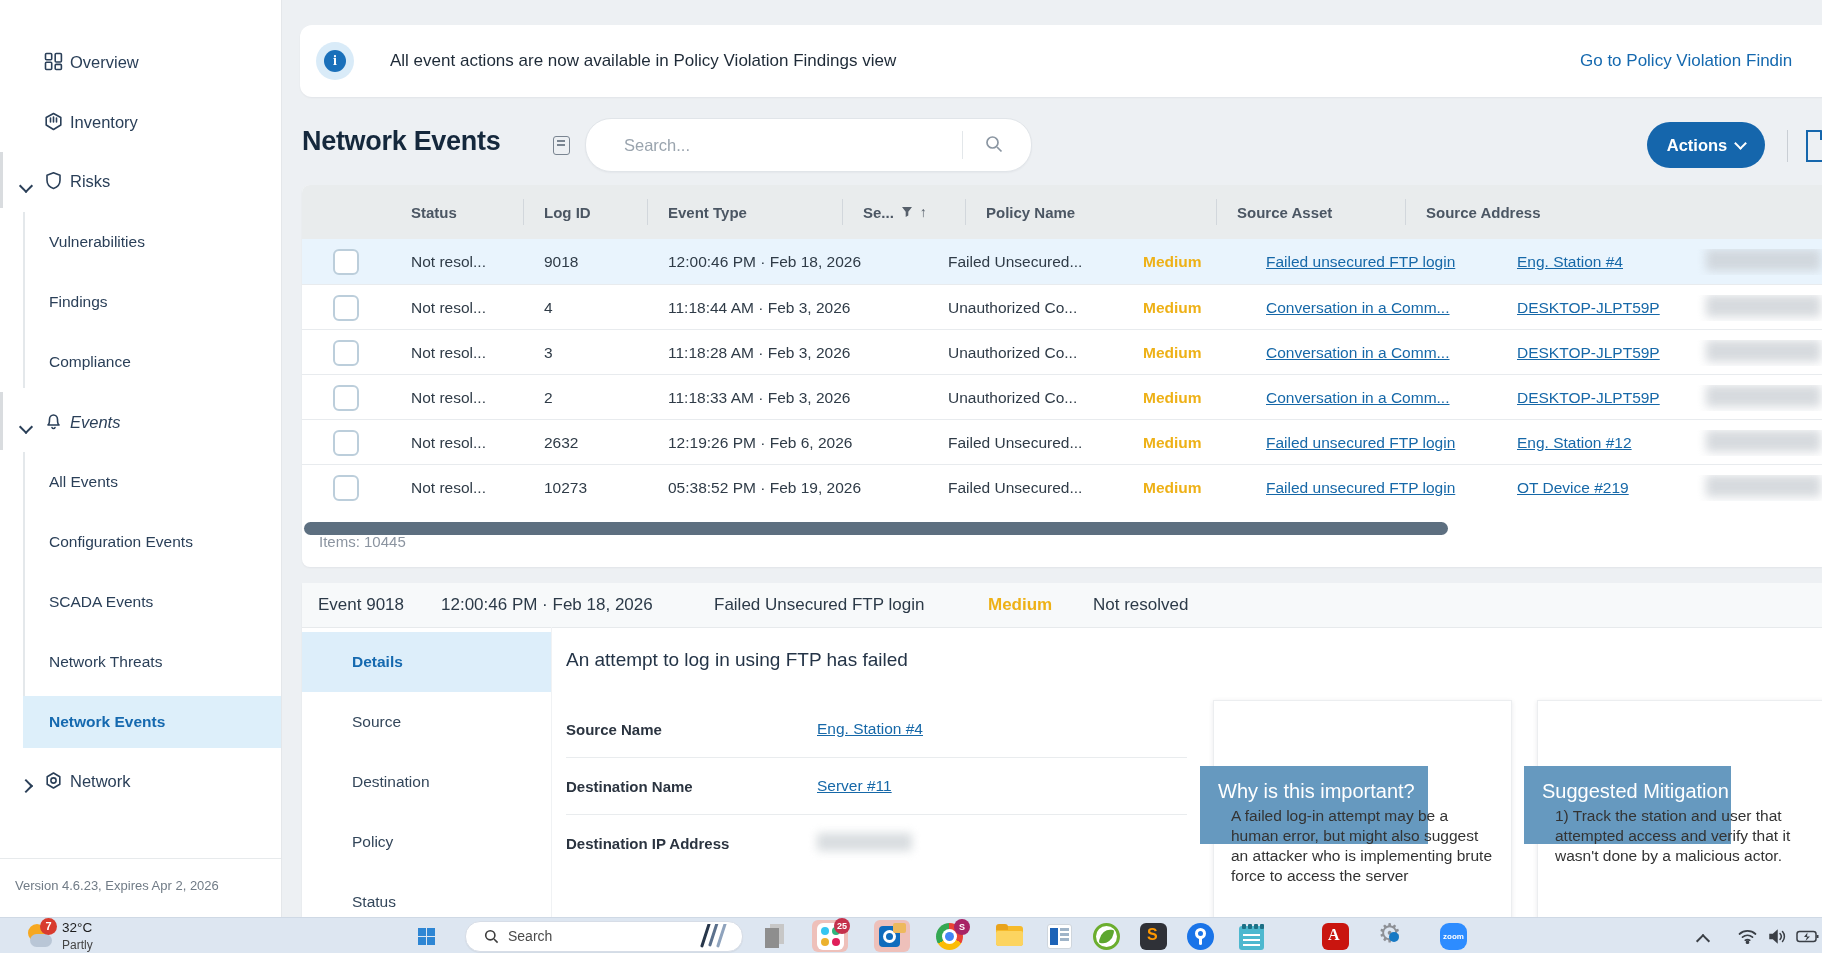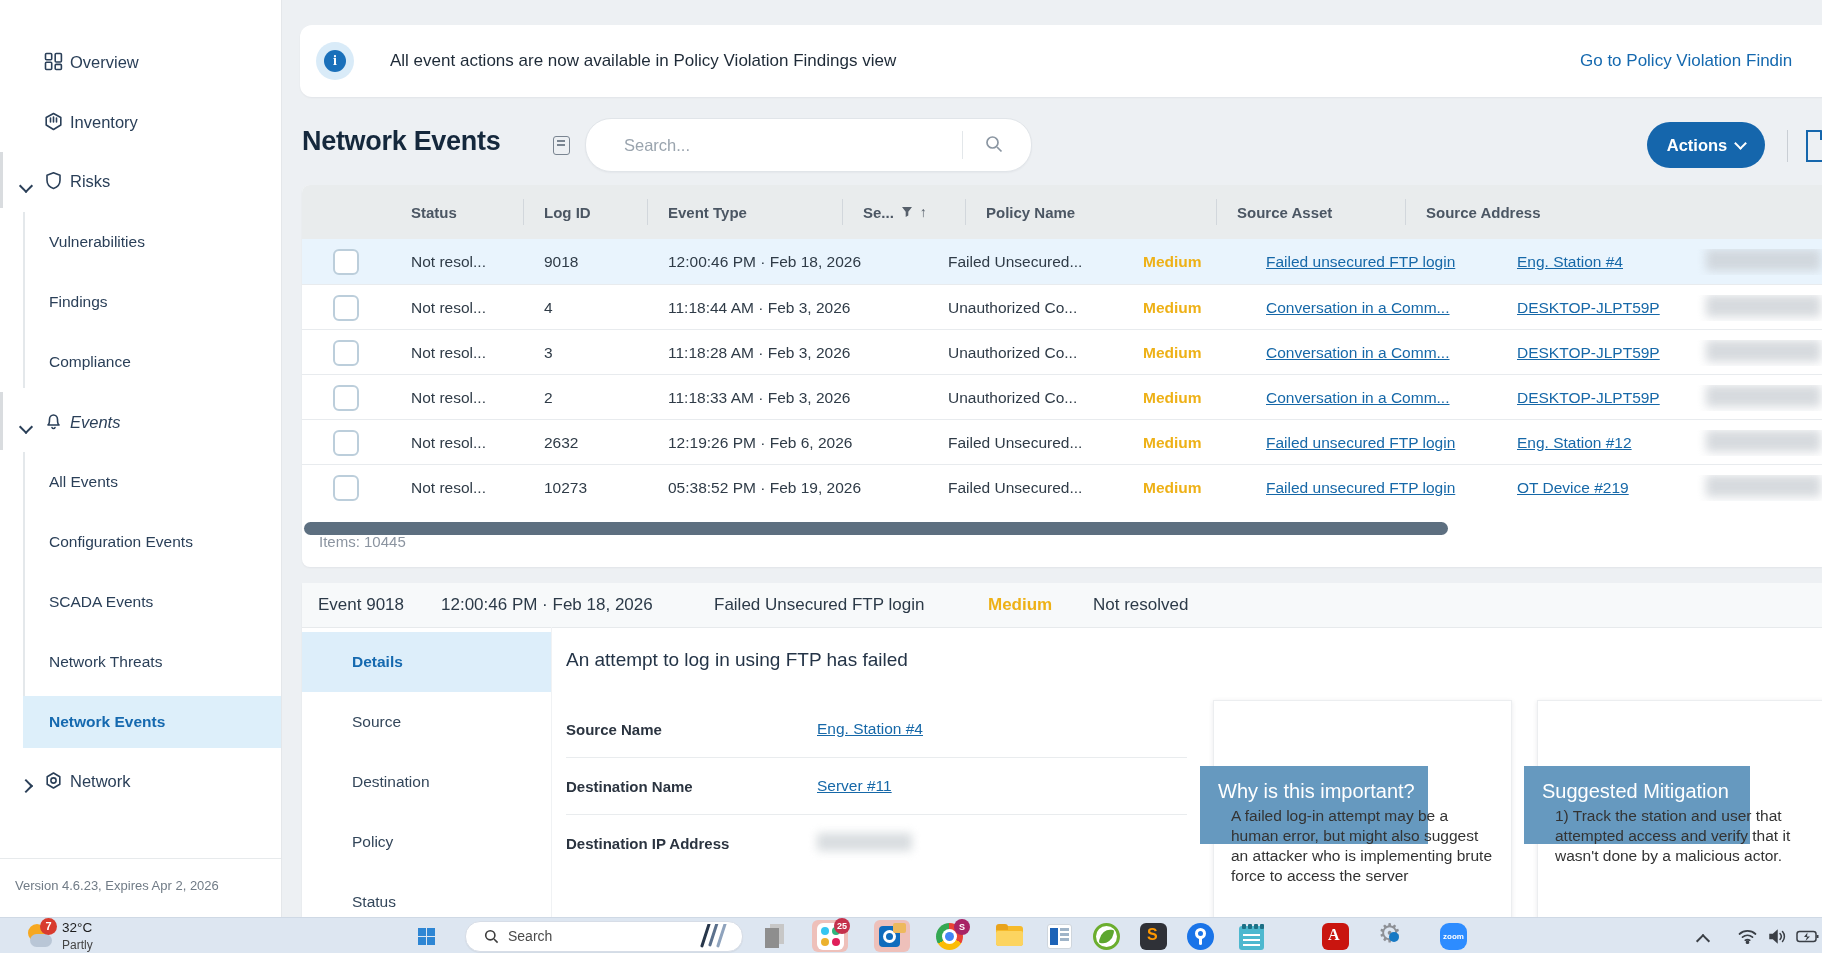--- a/index.html
+++ b/index.html
@@ -373,21 +373,21 @@
         <span class="flbl">Destination IP Address</span>
         <span class="fval"><span class="fredact"></span></span>
       </div>
     </div>
 
     <div class="scard c1">
       <div class="bluebox">Why is this important?</div>
       <div class="sbody">A failed log-in attempt may be a human error, but might also suggest an attacker who is implementing brute force to access the server</div>
     </div>
     <div class="scard c2">
-      <div class="bluebox" style="width:226px;">Suggested Mitigation</div>
+      <div class="bluebox" style="width:207px;">Suggested Mitigation</div>
       <div class="sbody" style="width:258px;">1) Track the station and user that attempted access and verify that it wasn't done by a malicious actor.</div>
     </div>
   </section>
 
   <div class="taskbar">
     <div class="w-ico">
       <span class="w-sun"></span>
       <span class="w-cloud"></span>
       <span class="w-badge">7</span>
     </div>

